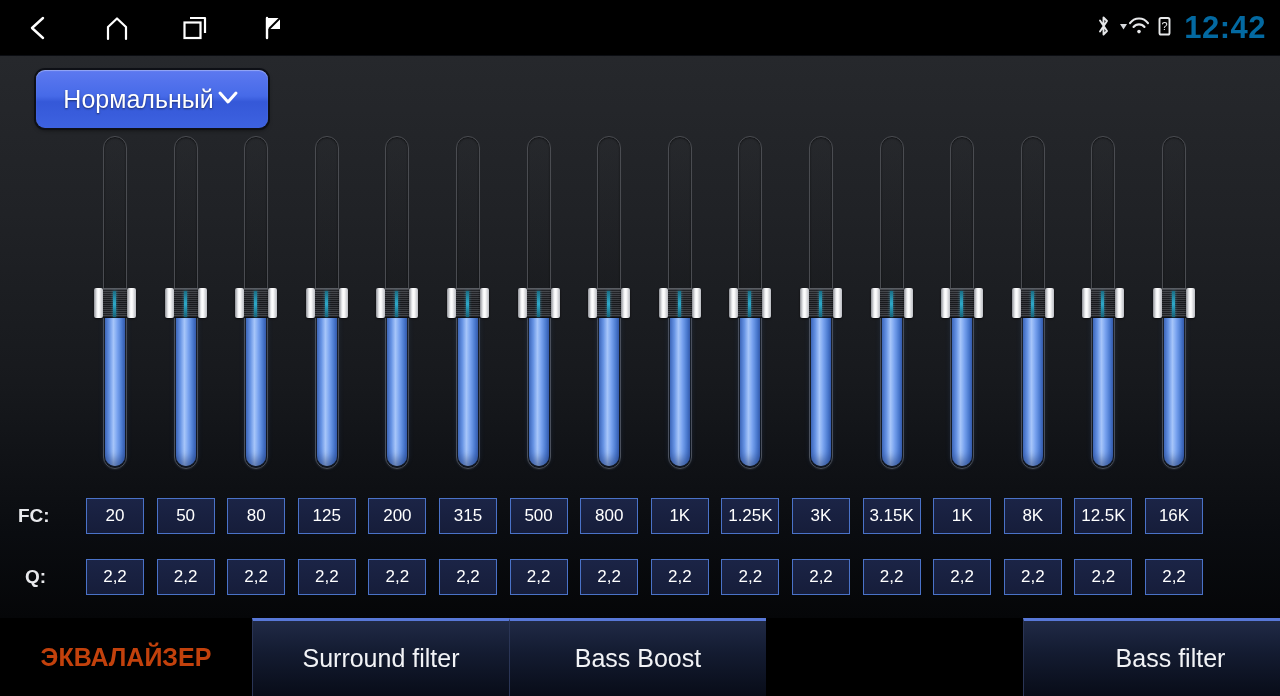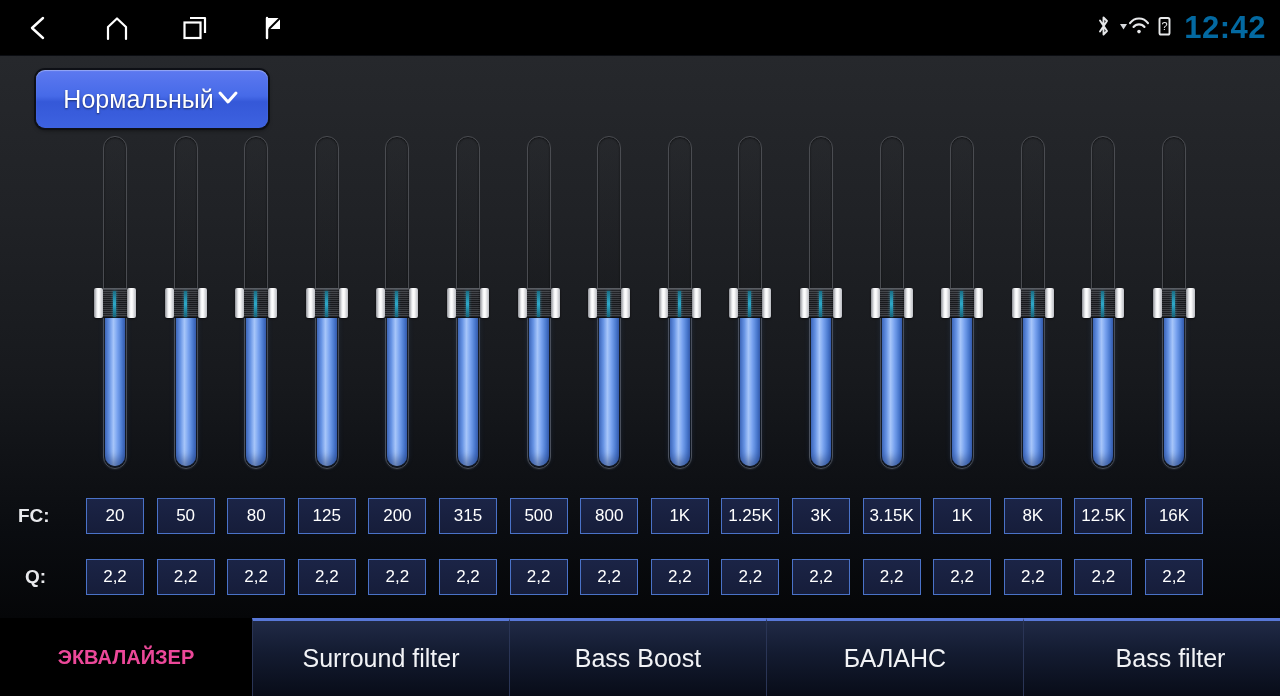--- a/index.html
+++ b/index.html
@@ -142,21 +142,21 @@
   }
   .tab {
     position:absolute; top:0; height:78px;
     display:flex; align-items:center; justify-content:center;
     cursor:pointer;
   }
   .tab.active {
     background:#000;
   }
   .tab.active .tab-label {
-    color:#ec4899; font-size:20px; font-weight:bold;
+    color:#c2410c; font-size:25px; font-weight:bold;
   }
   .tab.inactive {
     background:linear-gradient(to bottom, #202a46 0%, #141c32 40%, #080c18 100%);
     border-top:3px solid #5878d8;
     border-left:1px solid #2a3556;
   }
   .tab.inactive .tab-label {
     color:#f2f3f6; font-size:25px;
   }
   .watermark {
@@ -429,21 +429,18 @@
     <div class="watermark">КП</div>
   <div class="tab active" style="left: 0px; width: 252px;">
         <span class="tab-label">ЭКВАЛАЙЗЕР</span>
       </div>
       <div class="tab inactive" style="left: 252px; width: 257px;">
         <span class="tab-label">Surround filter</span>
       </div>
       <div class="tab inactive" style="left: 509px; width: 257px;">
         <span class="tab-label">Bass Boost</span>
       </div>
-      <div class="tab inactive" style="left: 766px; width: 257px;">
-        <span class="tab-label">БАЛАНС</span>
-      </div>
       <div class="tab inactive" style="left: 1023px; width: 257px; padding-left: 37px;">
         <span class="tab-label">Bass filter</span>
       </div>
     </div>
 
 </div>
 
 </body></html>

